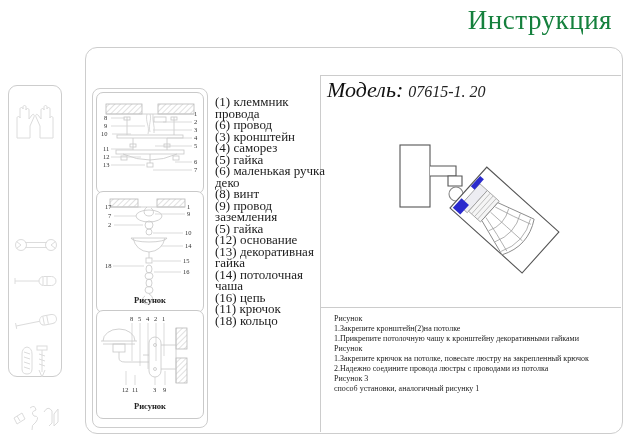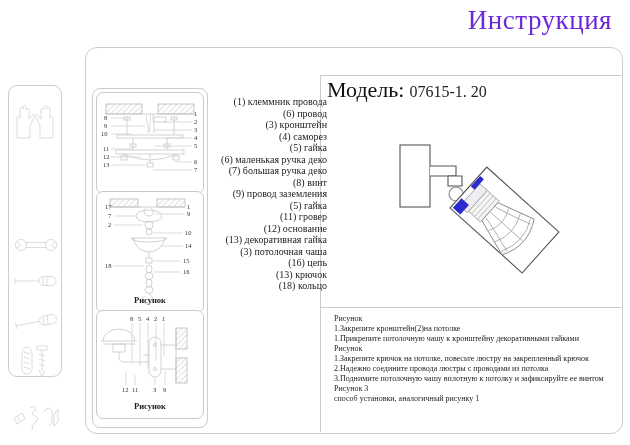--- a/index.html
+++ b/index.html
@@ -7,27 +7,27 @@
     width:630px;height:445px;position:relative;overflow:hidden;
     background:#ffffff;color:#1a1a1a;
     font-family:"Liberation Serif","DejaVu Serif",serif;
   }
   .abs{position:absolute;}
   .panel{position:absolute;background:#fff;border:1.5px solid #cdcdcd;border-radius:12px;}
   .subpanel{position:absolute;background:#fff;border:1px solid #c9c9c9;border-radius:7px;}
   .subpanel svg{position:absolute;left:0;top:0;}
   .rule{position:absolute;background:#cccccc;}
   #page-title{
-    position:absolute;top:5px;right:18px;font-size:27px;color:#6d28d9;
+    position:absolute;top:5px;right:18px;font-size:27px;color:#15803d;
     letter-spacing:0.5px;
   }
-  #model-line{position:absolute;left:327px;top:77px;white-space:nowrap;}
+  #model-line{position:absolute;left:327px;top:77px;white-space:nowrap;font-style:italic;}
   #model-label{font-size:22px;color:#111;}
   #model-number{font-size:16px;color:#222;margin-left:5px;}
-  .part-item{font-size:10px;line-height:11.5px;color:#1c1c1c;text-align:right;}
+  .part-item{font-size:13px;line-height:11.5px;color:#1c1c1c;}
   #parts-list{position:absolute;left:215px;top:96px;width:112px;}
   #instructions{position:absolute;left:334px;top:314px;width:286px;}
   .instr-line{font-size:8px;line-height:10px;color:#222;white-space:nowrap;}
   .num{position:absolute;font-size:6.5px;line-height:1;color:#333;}
   .fig-label{position:absolute;left:0;width:100%;text-align:center;
     font-size:8.5px;font-weight:bold;color:#222;}
   .icon{position:absolute;}
 </style>
 </head>
 <body>
@@ -263,30 +263,28 @@
   <span class="fig-label" style="top:90px;">Рисунок</span>
 </div>
 
 <div id="parts-list">
   <div class="part-item">(1) клеммник провода</div>
   <div class="part-item">(6) провод</div>
   <div class="part-item">(3) кронштейн</div>
   <div class="part-item">(4) саморез</div>
   <div class="part-item">(5) гайка</div>
   <div class="part-item">(6) маленькая ручка деко</div>
-  <div class="part-item">(7) большая ручка деко</div>
   <div class="part-item">(8) винт</div>
   <div class="part-item">(9) провод заземления</div>
   <div class="part-item">(5) гайка</div>
-  <div class="part-item">(11) гровер</div>
   <div class="part-item">(12) основание</div>
   <div class="part-item">(13) декоративная гайка</div>
-  <div class="part-item">(3) потолочная чаша</div>
+  <div class="part-item">(14) потолочная чаша</div>
   <div class="part-item">(16) цепь</div>
-  <div class="part-item">(13) крючок</div>
+  <div class="part-item">(11) крючок</div>
   <div class="part-item">(18) кольцо</div>
 </div>
 
 <div id="model-line">
   <span id="model-label">Модель:</span><span id="model-number">07615-1. 20</span>
 </div>
 
 <svg class="abs" style="left:390px;top:118px;" width="200" height="180" viewBox="0 0 200 180">
   <g fill="none" stroke="#555" stroke-width="1.1">
     <rect x="10" y="27" width="30" height="62" fill="#fff"></rect>
@@ -310,16 +308,15 @@
   </g>
 </svg>
 
 <div id="instructions">
   <div class="instr-line">Рисунок</div>
   <div class="instr-line">1.Закрепите кронштейн(2)на потолке</div>
   <div class="instr-line">1.Прикрепите потолочную чашу к кронштейну декоративными гайками</div>
   <div class="instr-line">Рисунок</div>
   <div class="instr-line">1.Закрепите крючок на потолке, повесьте люстру на закрепленный крючок</div>
   <div class="instr-line">2.Надежно соедините провода люстры с проводами из потолка</div>
-  <div class="instr-line">3.Поднимите потолочную чашу вплотную к потолку и зафиксируйте ее винтом</div>
   <div class="instr-line">Рисунок 3</div>
   <div class="instr-line">способ установки,  аналогичный рисунку 1</div>
 </div>
 
 </body></html>

